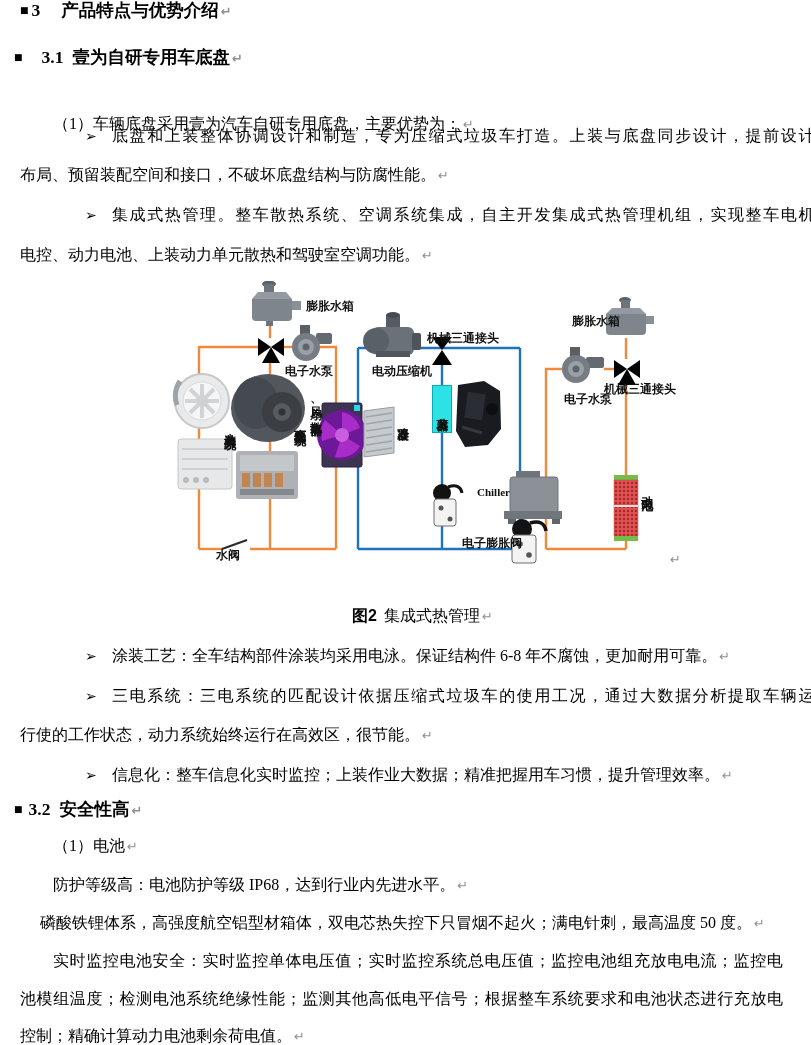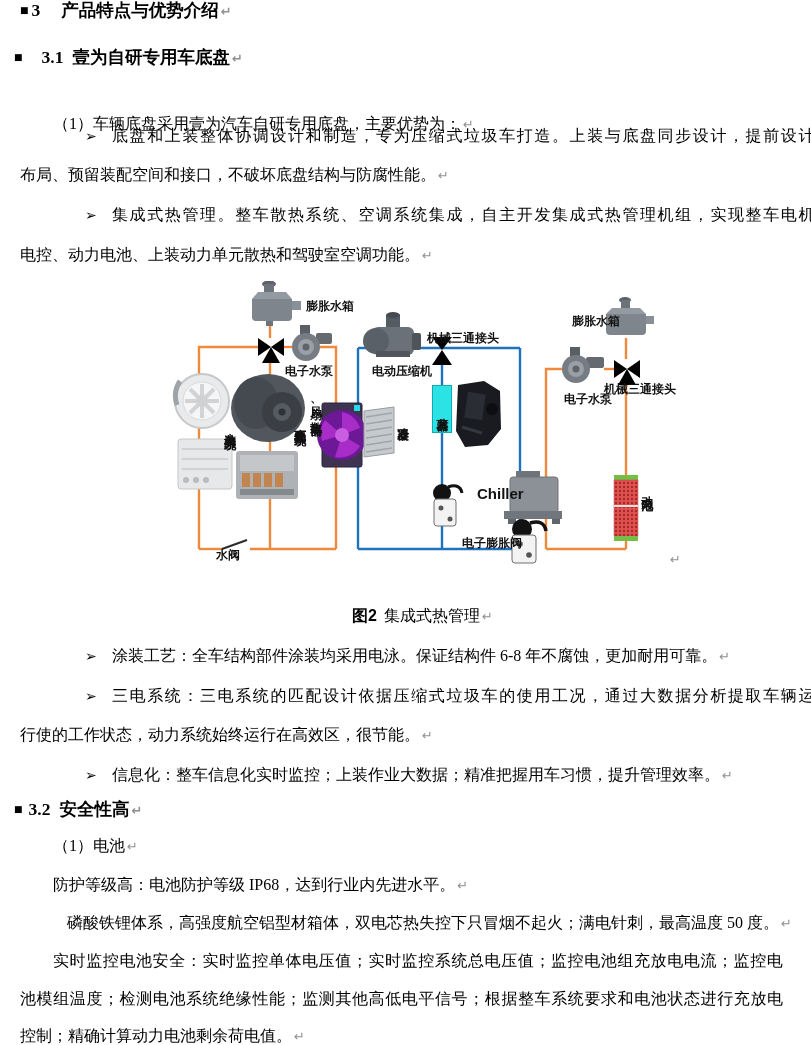--- a/index.html
+++ b/index.html
@@ -14,21 +14,21 @@
   .bmark{display:inline-block;width:27px;font-size:14px;}
   .just{letter-spacing:1.6px;}
   .just1{letter-spacing:0.6px;}
   #diagram{position:absolute;left:170px;top:281px;width:520px;height:298px;}
   #diagram svg{position:absolute;left:0;top:0;}
   .dlbl{position:absolute;font-family:"Liberation Sans","DejaVu Sans",sans-serif;
         font-weight:bold;font-size:12px;line-height:1.1;white-space:nowrap;color:#111;}
   .dv{writing-mode:vertical-rl;text-orientation:upright;white-space:normal;letter-spacing:1px;}
   .evapbox{position:absolute;left:262px;top:104px;width:18px;height:46px;background:#2BE3E4;
            border:1px solid #0FA9B4;display:flex;align-items:center;justify-content:center;}
-  .chlbl{font-family:Liberation Sans, sans-serif;font-size:15px;}
+  .chlbl{font-family:Liberation Serif, serif;font-size:11px;}
   .caption-bold{font-weight:bold;font-family:Liberation Sans, sans-serif;}
   .caption-rest{margin-left:7px;}
 </style>
 </head>
 <body>
 
 <div class="row hrow h3size" style="left:20px;top:0;">
   <span class="sq">■</span><span class="hnum" style="margin-left:3px;">3</span><span style="margin-left:21px;">产品特点与优势介绍</span><span class="pil">↵</span>
 </div>
 
@@ -305,21 +305,21 @@
 <div class="row hrow h3size" style="left:14px;top:799px;">
   <span class="sq">■</span><span class="hnum" style="margin-left:6px;">3.2</span><span style="margin-left:9px;">安全性高</span><span class="pil">↵</span>
 </div>
 
 <div class="row" style="left:53px;top:837px;">
   <span>（1）电池</span><span class="pil">↵</span>
 </div>
 <div class="row" style="left:53px;top:876px;">
   <span>防护等级高：电池防护等级 IP68，达到行业内先进水平。</span><span class="pil">↵</span>
 </div>
-<div class="row" style="left:67px;top:914px;text-align:right;">
+<div class="row" style="left:40px;top:914px;text-align:right;">
   <span>磷酸铁锂体系，高强度航空铝型材箱体，双电芯热失控下只冒烟不起火；满电针刺，最高温度 50 度。</span><span class="pil">↵</span>
 </div>
 <div class="row" style="left:53px;top:952px;">
   <span class="just1">实时监控电池安全：实时监控单体电压值；实时监控系统总电压值；监控电池组充放电电流；监控电</span>
 </div>
 <div class="row" style="left:20px;top:990px;">
   <span class="just1">池模组温度；检测电池系统绝缘性能；监测其他高低电平信号；根据整车系统要求和电池状态进行充放电</span>
 </div>
 <div class="row" style="left:20px;top:1027px;">
   <span>控制；精确计算动力电池剩余荷电值。</span><span class="pil">↵</span>

